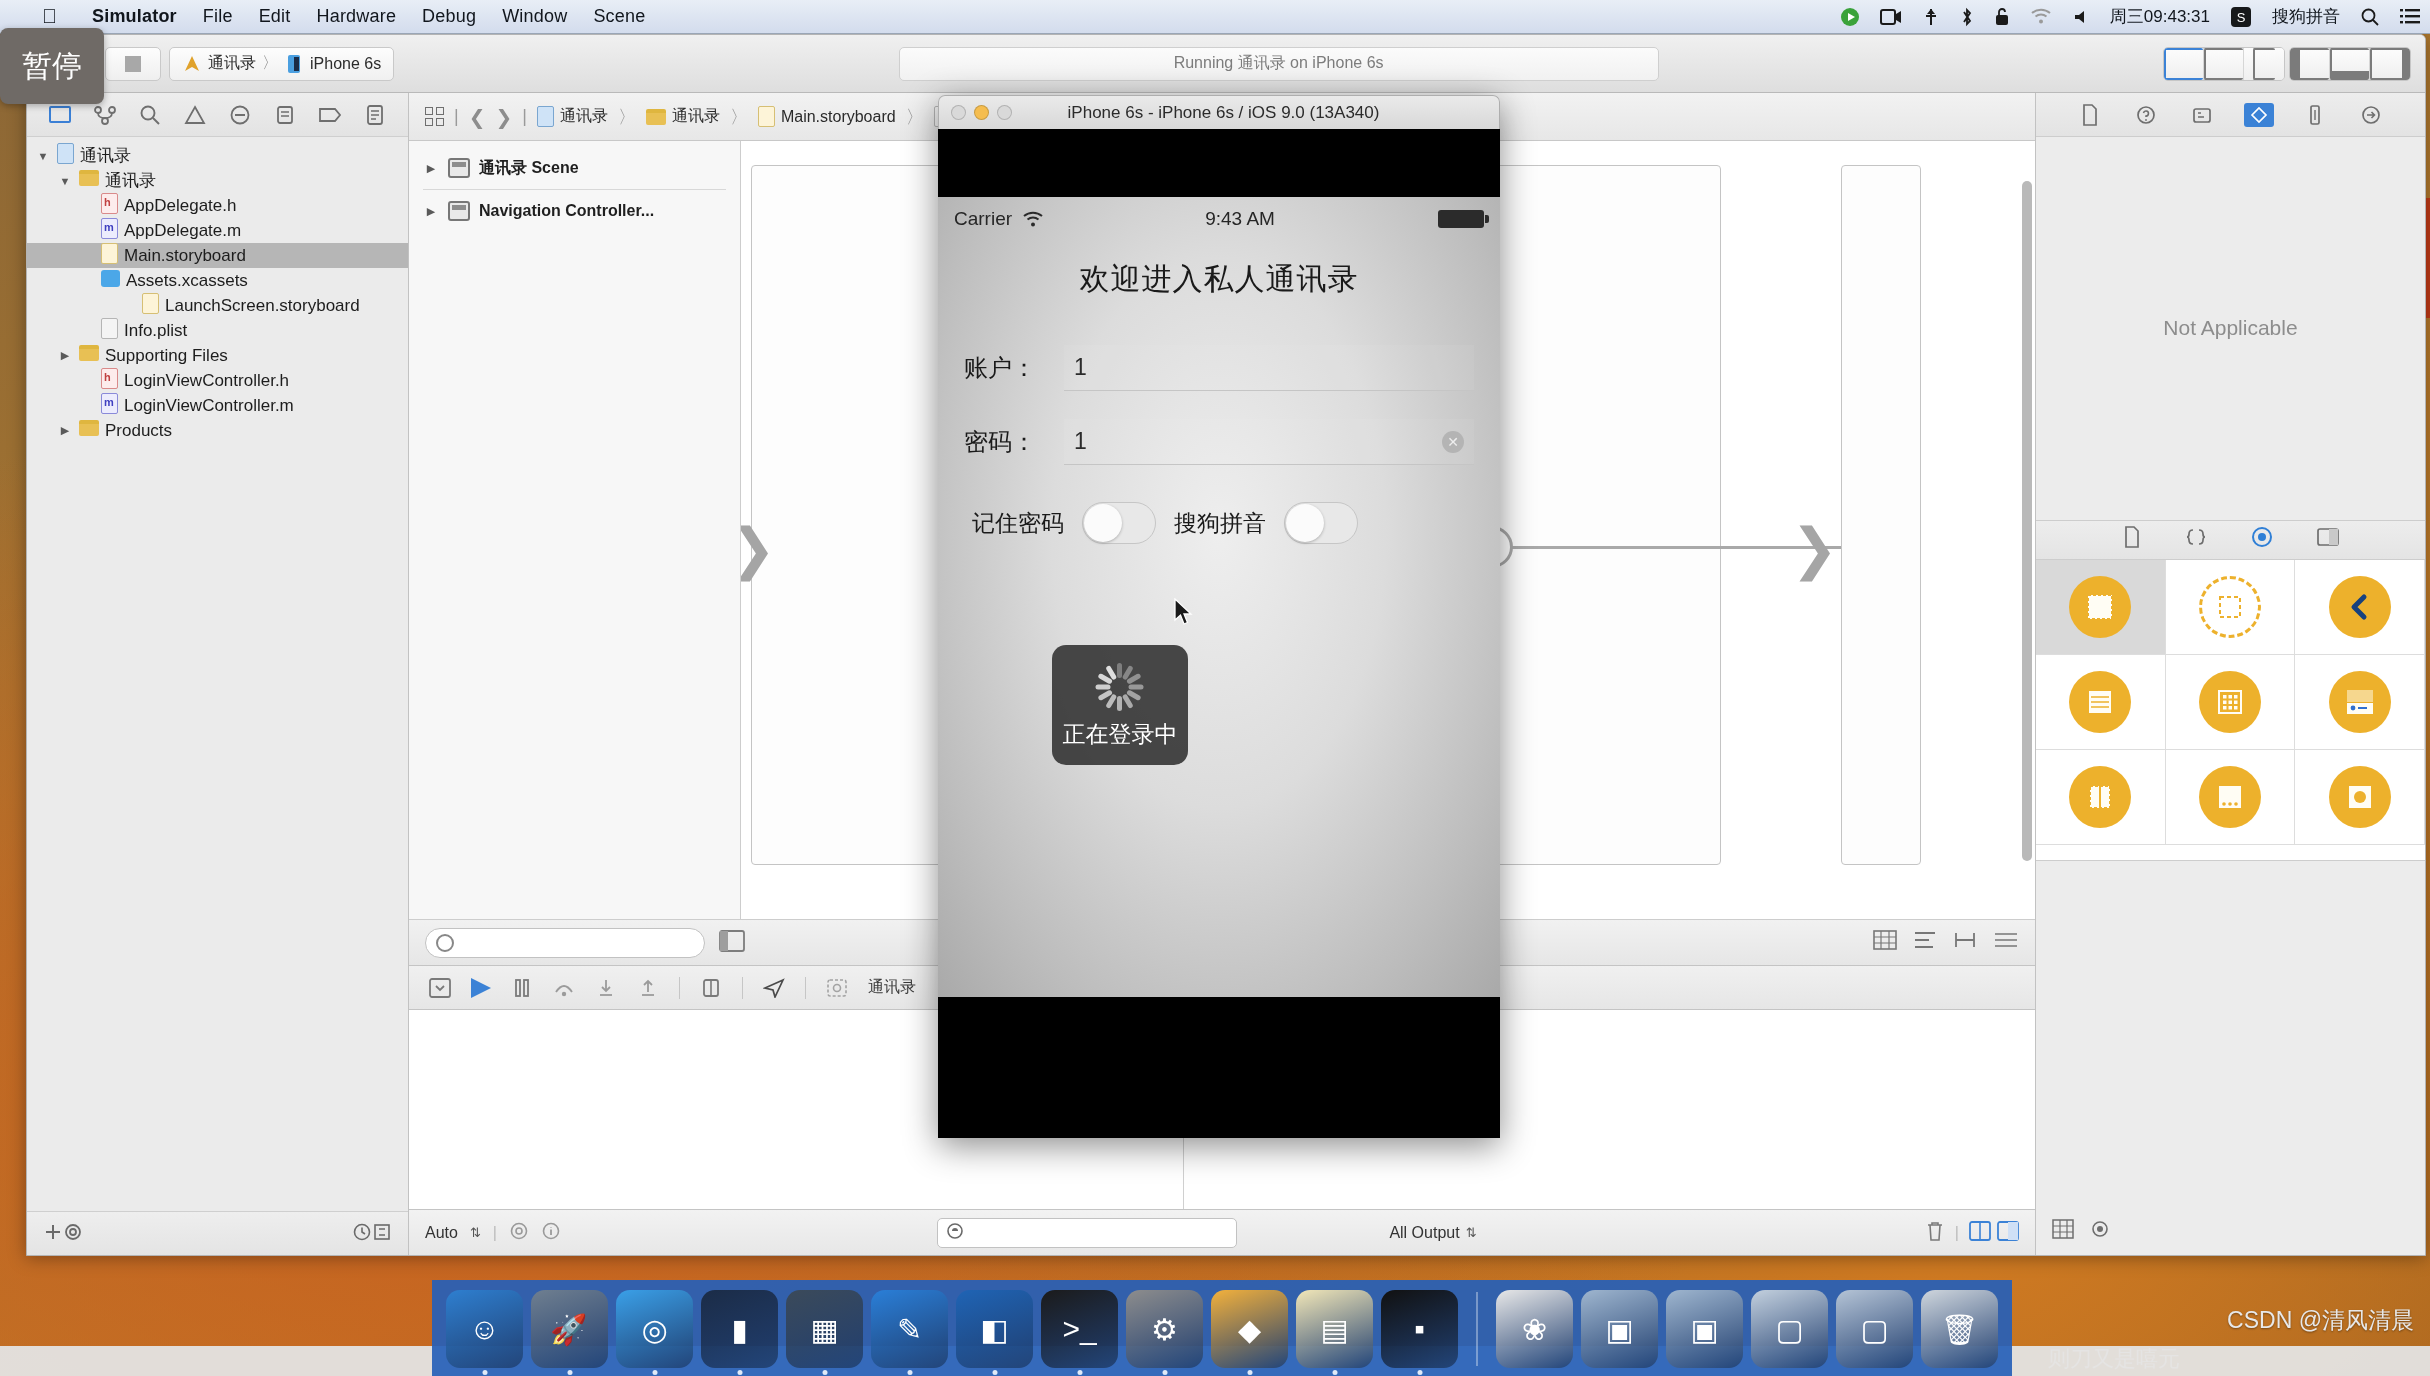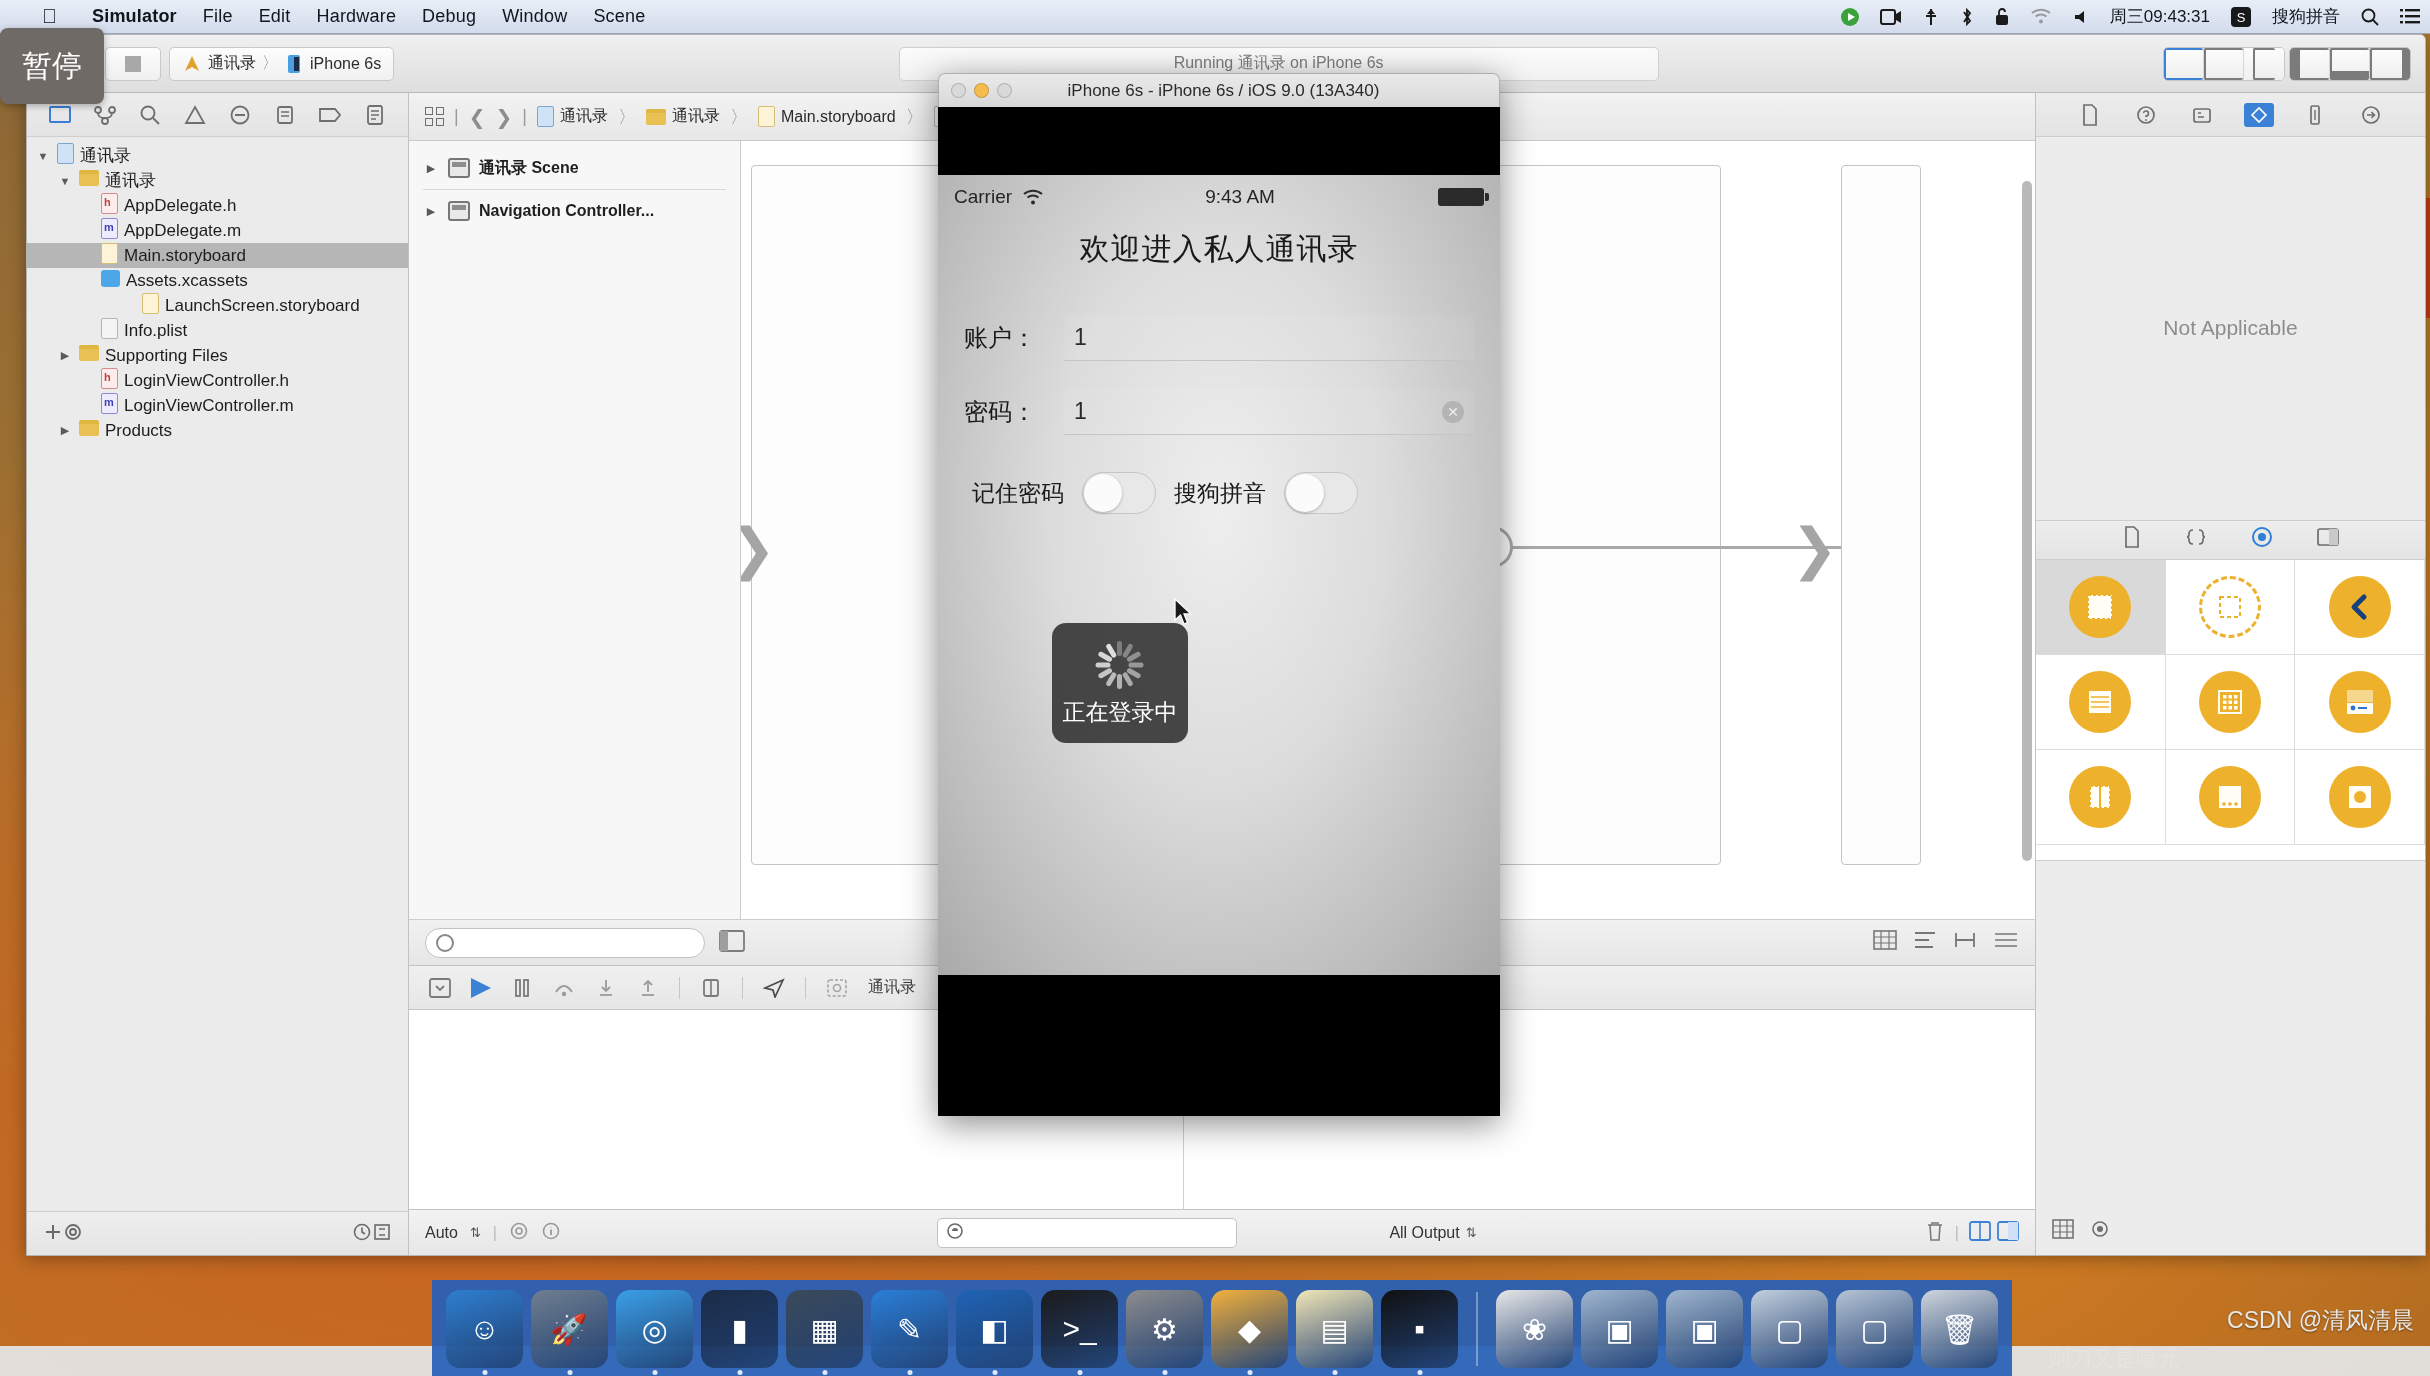--- a/index.html
+++ b/index.html
@@ -185,41 +185,41 @@
   .lib-cell { border-right:1px solid #ddd; border-bottom:1px solid #ddd;
     display:flex; align-items:center; justify-content:center; }
   .lib-cell.sel { background:#d9d9d9; }
   .lo { width:62px;height:62px;border-radius:50%;background:#edb12c;
     display:flex;align-items:center;justify-content:center; }
   .lo.dashed { background:transparent; border:3px dashed #edb12c; }
   #lib-footer { flex:1; border-top:1px solid #cdcdcd; background:#ececec;
     display:flex; align-items:flex-end; padding:0 16px 12px; gap:16px; color:#6e6e6e; }
 
   
-  #simulator { position:absolute; left:938px; top:73px; width:562px; height:1043px;
+  #simulator { position:absolute; left:938px; top:95px; width:562px; height:1043px;
     z-index:70; box-shadow:0 8px 34px rgba(0,0,0,.45); border-radius:7px 7px 0 0; }
   #sim-title { height:34px; background:linear-gradient(#eaeaea,#d8d8d8);
     border:1px solid #aeaeae; border-bottom:none; border-radius:7px 7px 0 0;
     display:flex; align-items:center; padding:0 12px; font-size:17px; color:#2b2b2b; }
   .tl { width:15px;height:15px;border-radius:50%;margin-right:8px;border:1px solid rgba(0,0,0,.18);}
   .tl.red{background:#d9d9d9;} .tl.yellow{background:#f5bd4f;} .tl.green{background:#d9d9d9;}
   #sim-title .t { flex:1; text-align:center; padding-right:60px; }
   #sim-screen { height:1009px; background:#000; position:relative; overflow:hidden; }
   #ios-view { position:absolute; left:0; right:0; top:68px; height:800px;
     background:
       radial-gradient(ellipse at 50% 42%, #eeeeee 0%, #dcdcdc 42%, #bdbdbd 78%, #a9a9a9 100%); }
   #ios-status { height:44px; display:flex; align-items:center; padding:0 16px;
     font-size:19px; color:#262626; }
   #ios-status .carrier { display:flex; align-items:center; gap:10px; }
   #ios-status .time { flex:1; text-align:center; font-weight:400; }
   .battery { width:46px;height:18px;background:#2b2b2b;border-radius:3px; position:relative; }
   .battery::after{content:"";position:absolute;right:-5px;top:5px;width:4px;height:8px;
     background:#2b2b2b;border-radius:0 2px 2px 0;}
   .wifi { width:20px;height:16px;position:relative; }
-  #ios-title { text-align:center; font-size:30px; color:#1a1a1a; margin-top:10px;
+  #ios-title { text-align:center; font-size:30px; color:#1a1a1a; margin-top:18px;
     font-weight:500; letter-spacing:1px; }
   .field-row { display:flex; align-items:center; margin:0 26px; height:52px; }
   .field-row .lab { width:100px; font-size:24px; color:#1a1a1a; }
   .field-box { flex:1; height:46px; border-bottom:1px solid #c5c5c5;
     display:flex; align-items:center; padding:0 10px; font-size:23px; color:#2b2b2b;
     background:rgba(255,255,255,.06); }
   .clear-ic { margin-left:auto; width:22px;height:22px;border-radius:50%;
     background:#b4b4b4; color:#eee; font-size:14px; display:flex;
     align-items:center; justify-content:center; }
   #field-account { margin-top:42px; }

